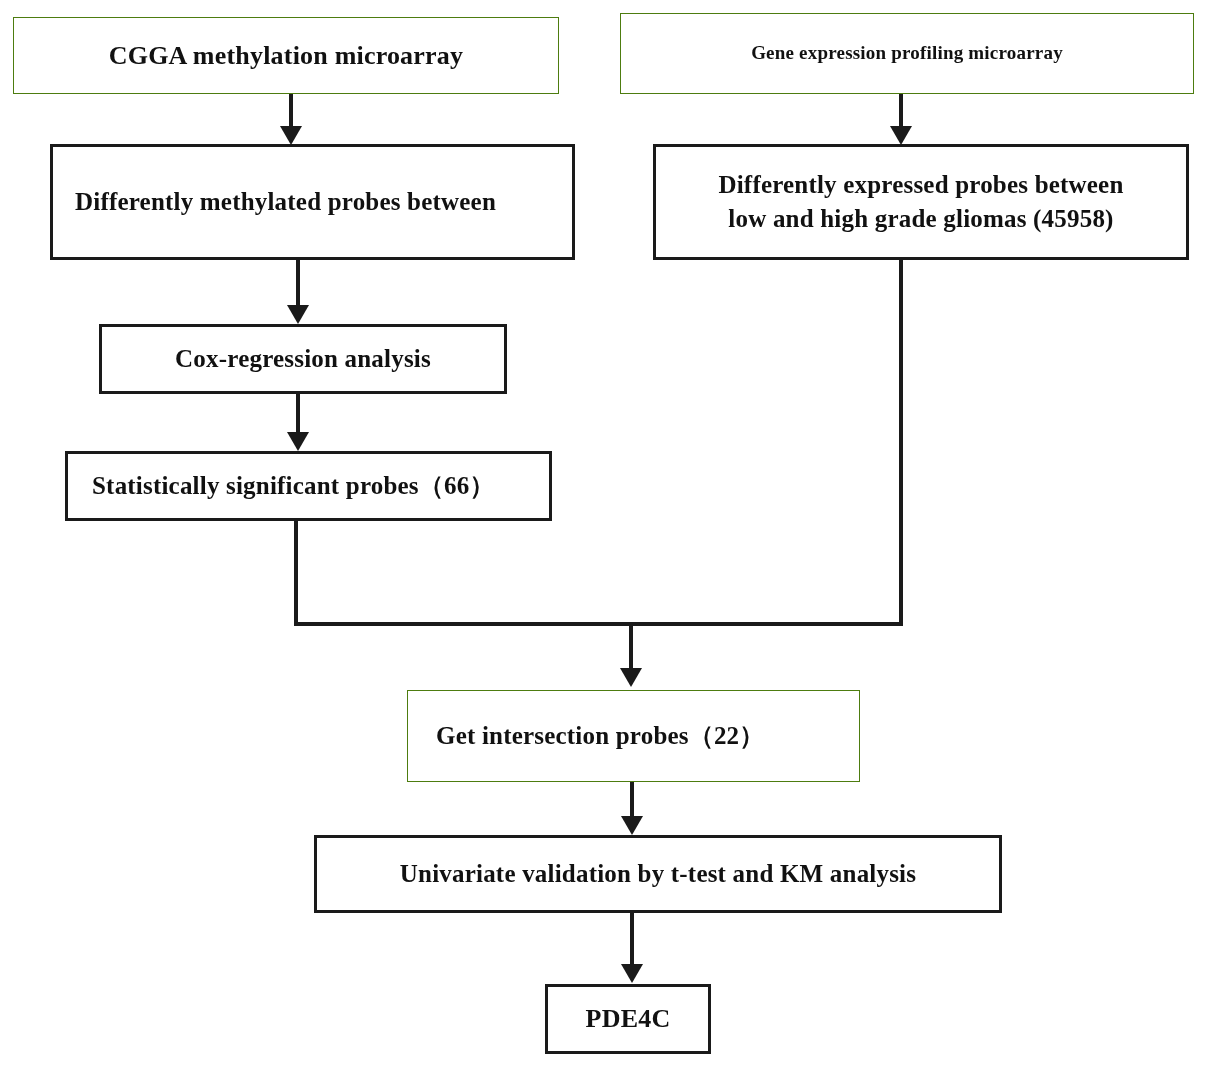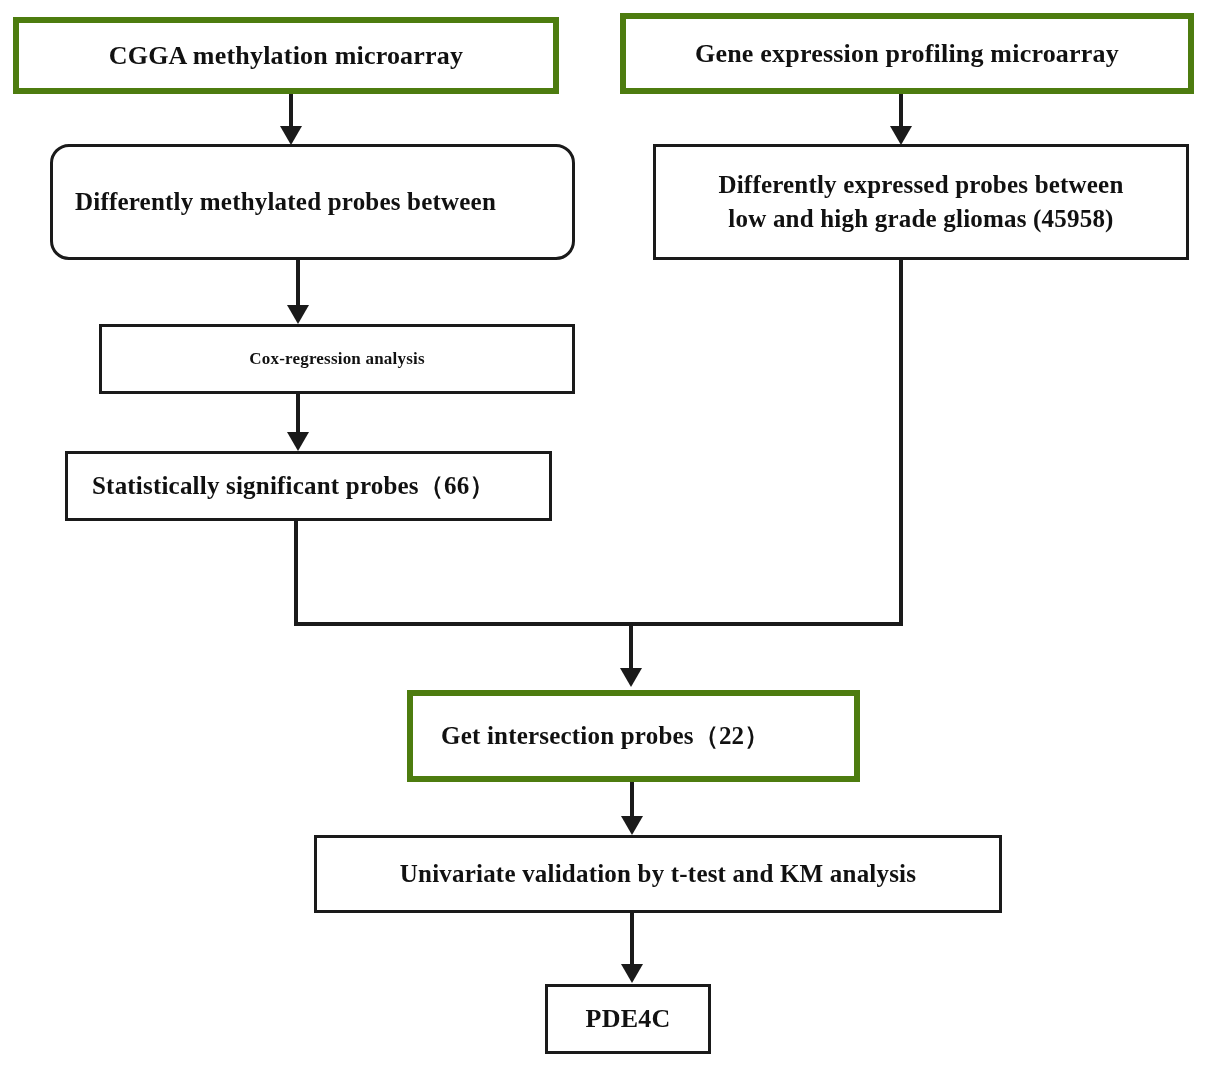--- a/index.html
+++ b/index.html
@@ -23,21 +23,21 @@
     background: #ffffff;
     display: flex;
     align-items: center;
     color: #111111;
     font-weight: 700;
     line-height: 1.38;
     letter-spacing: 0.2px;
     z-index: 3;
   }
   .node.thick {
-    border: 6px solid #4d7c0f;
+    border: 1px solid #4d7c0f;
   }
   .node.thin {
     border: 3px solid #1a1a1a;
   }
   .node .txt {
     display: block;
     width: 100%;
   }
   .center .txt { text-align: center; }
   .left   .txt { text-align: left; }
@@ -63,38 +63,38 @@
 </style>
 </head>
 <body>
 
 <div id="canvas">
 
   <div class="node thick center" style="left:13px; top:17px; width:546px; height:77px; font-size:26px; padding:0 18px;">
     <span class="txt">CGGA   methylation microarray</span>
   </div>
 
-  <div class="node thick center" style="left:620px; top:13px; width:574px; height:81px; font-size:26px; padding:0 18px;">
+  <div class="node thick center" style="left:620px; top:13px; width:574px; height:81px; font-size:19px; padding:0 18px;">
     <span class="txt">Gene expression profiling microarray</span>
   </div>
 
-  <div class="node thin left" style="left:50px; top:144px; width:525px; height:116px; font-size:25px; padding:0 22px;border-radius:19px;">
+  <div class="node thin left" style="left:50px; top:144px; width:525px; height:116px; font-size:25px; padding:0 22px;">
     <span class="txt">
       <span>Differently methylated probes between</span><br>
     </span>
   </div>
 
   <div class="node thin center" style="left:653px; top:144px; width:536px; height:116px; font-size:25px; padding:0 0;">
     <span class="txt">
       <span>Differently expressed probes between</span><br>
       <span>low and high grade gliomas  (45958)</span>
     </span>
   </div>
 
-  <div class="node thin center" style="left:99px; top:324px; width:476px; height:70px; font-size:17px; padding:16px 16px;">
+  <div class="node thin center" style="left:99px; top:324px; width:408px; height:70px; font-size:25px; padding:16px 16px;">
     <span class="txt">Cox-regression analysis</span>
   </div>
 
   <div class="node thin left" style="left:65px; top:451px; width:487px; height:70px; font-size:25px; padding:0 24px;">
     <span class="txt">Statistically significant probes（66）</span>
   </div>
 
   <div class="node thick left" style="left:407px; top:690px; width:453px; height:92px; font-size:25px; padding:16px 28px;">
     <span class="txt">Get intersection probes（22）</span>
   </div>

